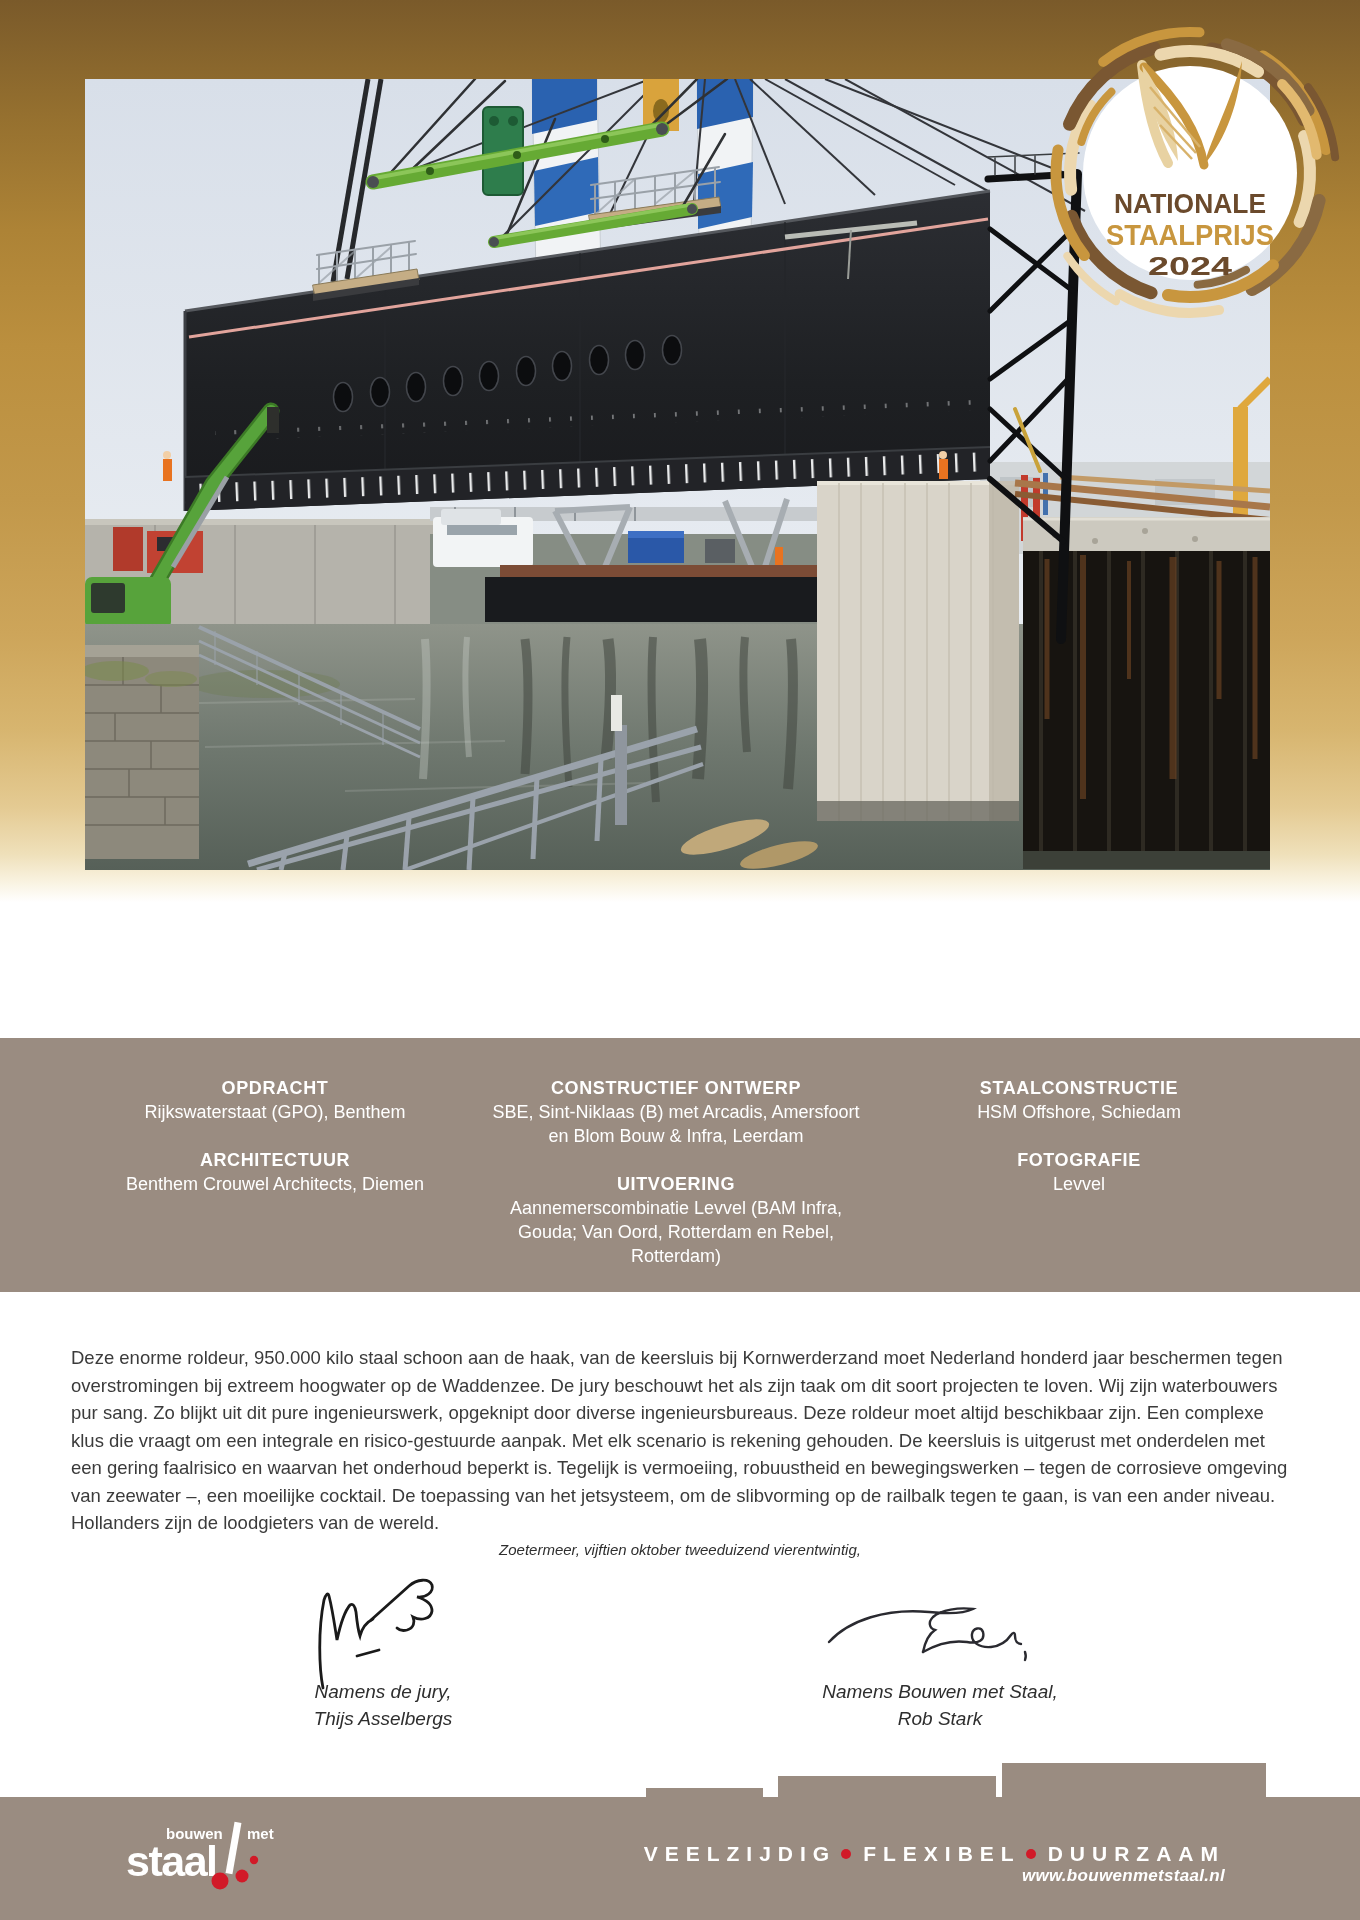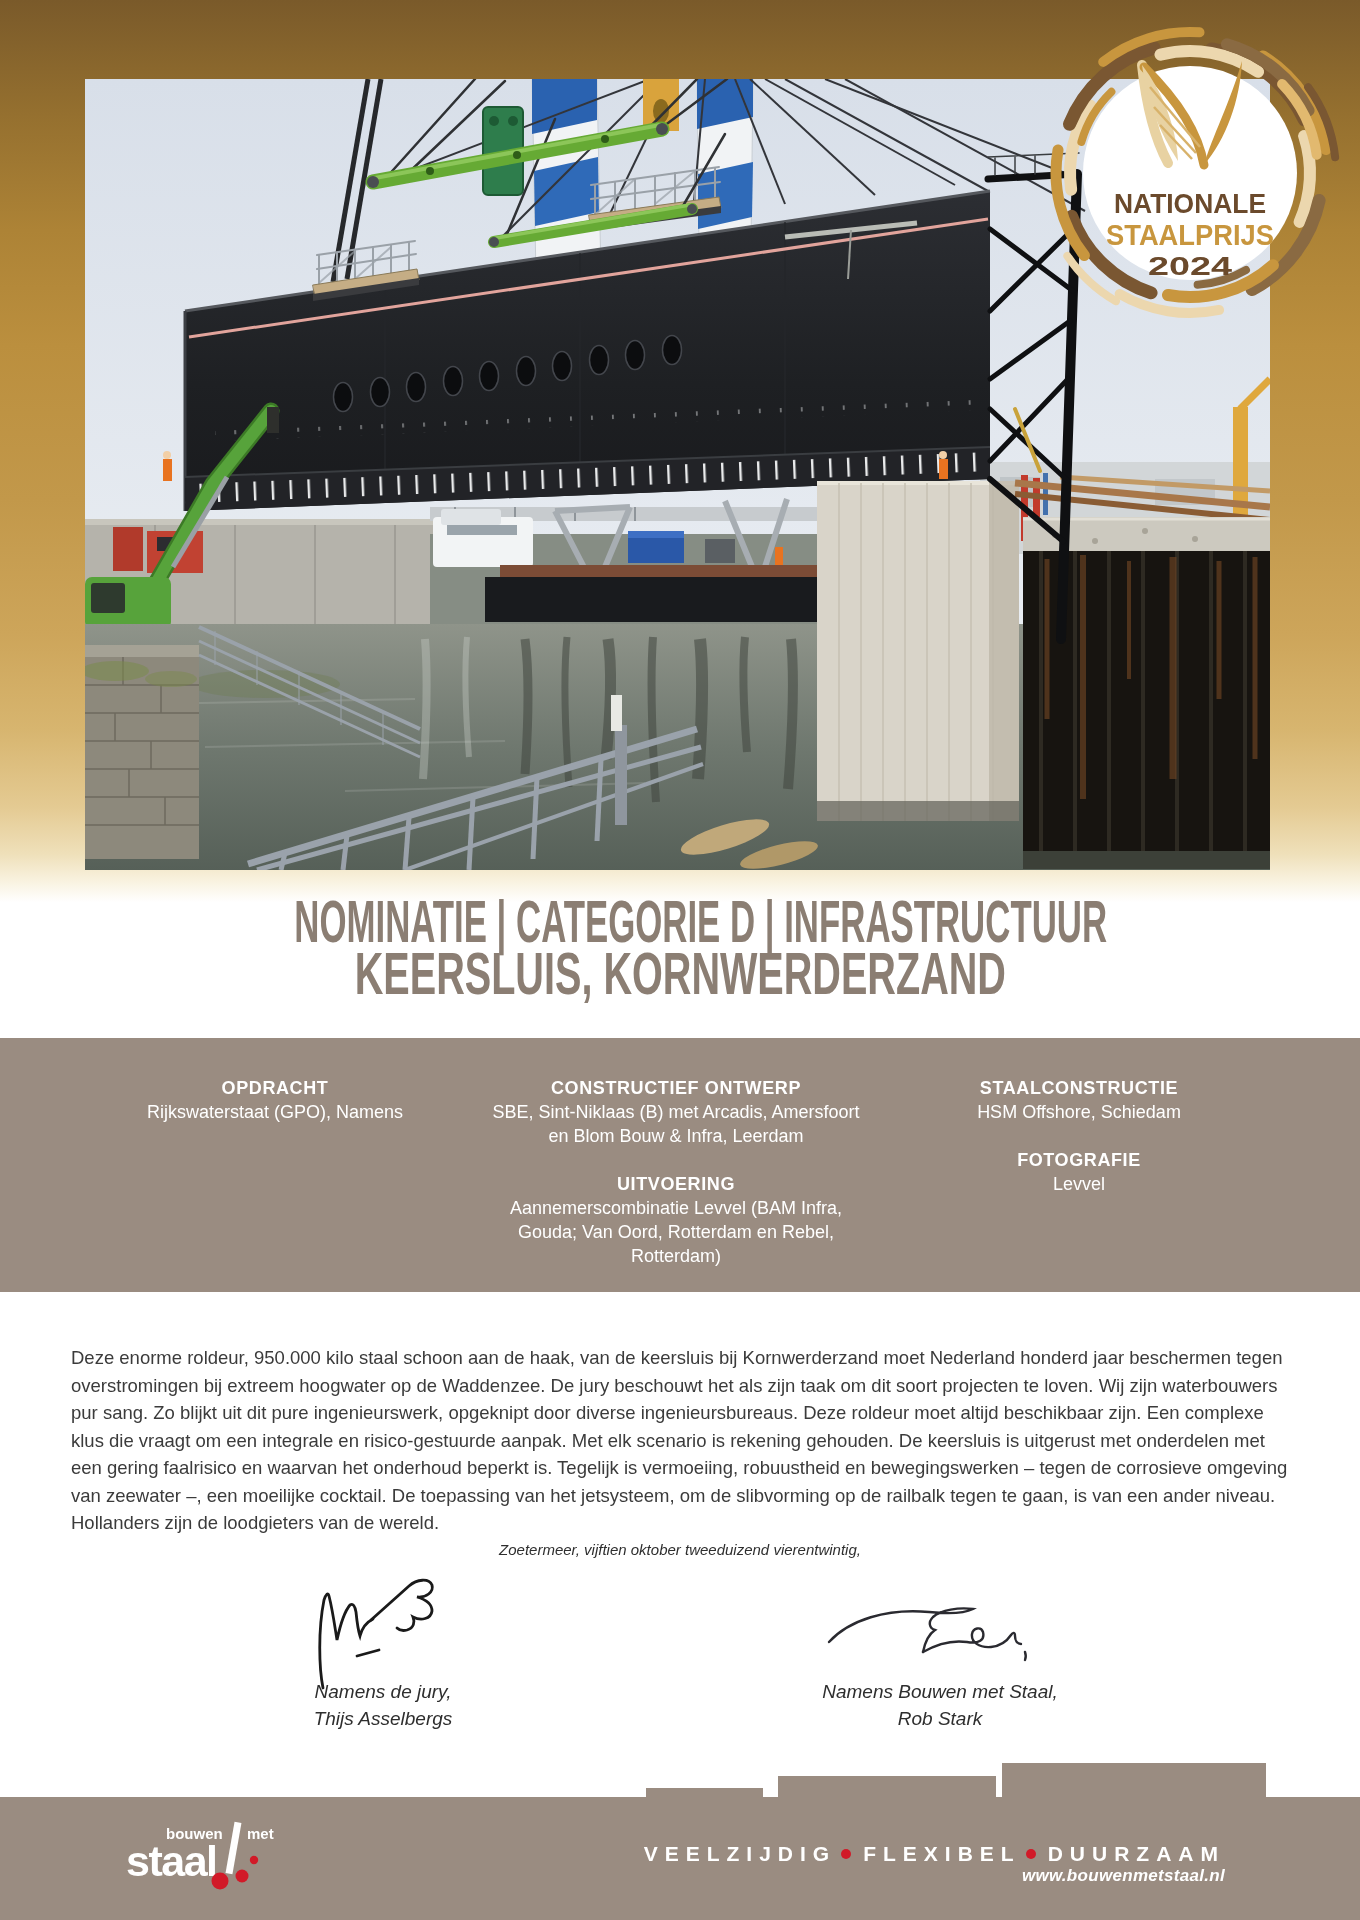--- a/index.html
+++ b/index.html
@@ -439,30 +439,30 @@
           <line x1="-36" y1="-66" x2="6" y2="-20"></line>
           <line x1="-30" y1="-48" x2="2" y2="-14"></line>
         </g>
       </g>
       <text x="0" y="40" text-anchor="middle" font-family="Liberation Sans, sans-serif" font-weight="bold" font-size="27" fill="#6b4a2c" textLength="152" lengthAdjust="spacingAndGlyphs">NATIONALE</text>
       <text x="0" y="72" text-anchor="middle" font-family="Liberation Sans, sans-serif" font-weight="bold" font-size="29" fill="#c8963e" textLength="168" lengthAdjust="spacingAndGlyphs">STAALPRIJS</text>
       <text x="0" y="102" text-anchor="middle" font-family="Liberation Sans, sans-serif" font-weight="bold" font-size="26" fill="#6b4a2c" textLength="84" lengthAdjust="spacingAndGlyphs">2024</text>
     </svg>
   </div>
 
-  <div class="title-block">
-    <div><span class="title-line">NOMINATIE | CATEGORIE D | INFRASTRUCTUUR</span></div>
-    <div><span class="title-line title-line2">KEERSLUIS, KORNWERDERZAND</span></div>
-  </div>
 
   <div class="info-bar">
     <div class="info-col info-col-1">
       <div class="cred-entry">
         <div class="cred-label">OPDRACHT</div>
-        <div class="cred-line">Rijkswaterstaat (GPO), Namens</div>
+        <div class="cred-line">Rijkswaterstaat (GPO), Benthem</div>
+      </div>
+      <div class="cred-entry">
+        <div class="cred-label">ARCHITECTUUR</div>
+        <div class="cred-line">Benthem Crouwel Architects, Diemen</div>
       </div>
     </div>
     <div class="info-col info-col-2">
       <div class="cred-entry">
         <div class="cred-label">CONSTRUCTIEF ONTWERP</div>
         <div class="cred-line">SBE, Sint-Niklaas (B) met Arcadis, Amersfoort</div>
         <div class="cred-line">en Blom Bouw &amp; Infra, Leerdam</div>
       </div>
       <div class="cred-entry">
         <div class="cred-label">UITVOERING</div>

